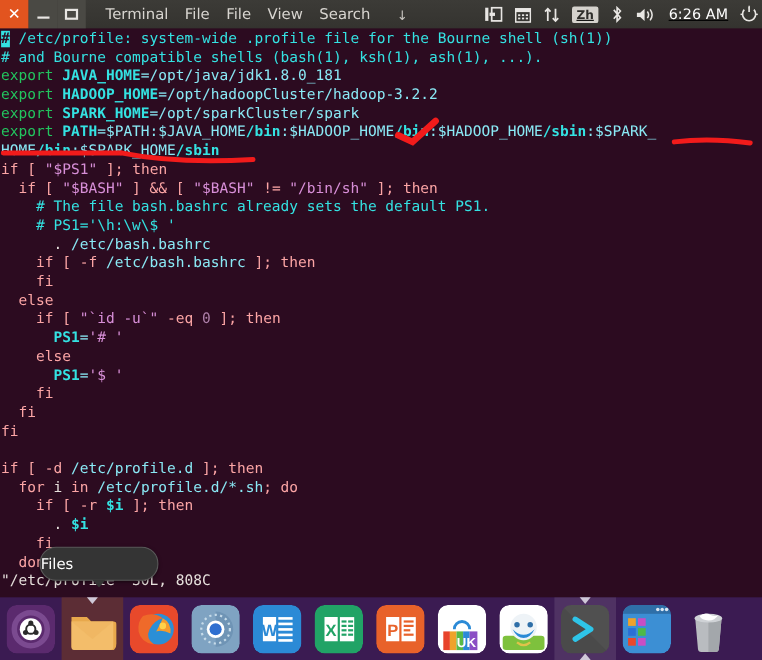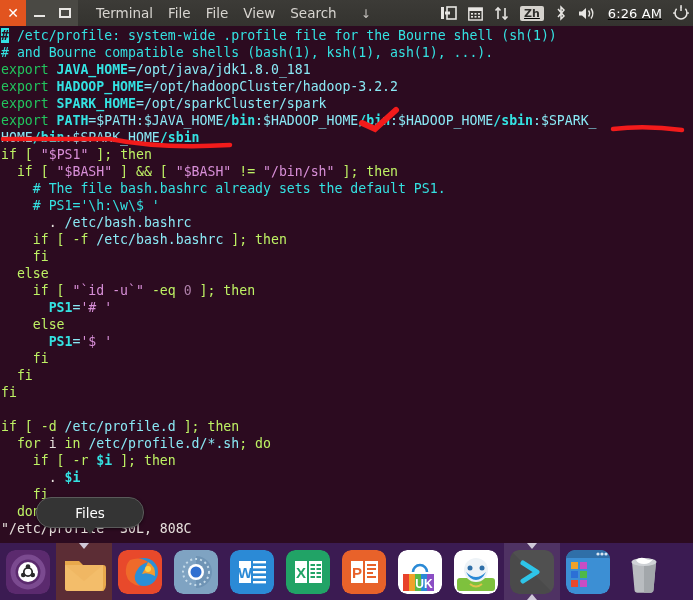--- a/index.html
+++ b/index.html
@@ -38,38 +38,38 @@
   
   #terminal{
     position:absolute; left:0; top:26px; width:693px; height:517px;
     background:#2c0b20; overflow:hidden;
     font-family:"DejaVu Sans Mono", monospace;
     font-size:13.2px; line-height:17px;
     padding:1px 0 0 1px;
   }
   .tline{ white-space:pre; height:17px; }
   .c-cmt{ color:#34e2e2; }           
-  .c-kw { color:#bef264; }           
+  .c-kw { color:#fca5a5; }           
   .c-exp{ color:#22c55e;text-align:center; }           
   .c-var{ color:#34e2e2; font-weight:bold; }
   .c-pl { color:#8ae9f5; }           
   .c-str{ color:#d88fd8; }           
   .c-num{ color:#ad7fa8; }
   .c-wht{ color:#e6e0dc; }
   .c-bold{ font-weight:bold; }
   .cursor{ background:#34e2e2; color:#2c0b20; }
 
   
   .ann{ position:absolute; pointer-events:none; }
 
   
   #files-tip{
     position:absolute; left:36px; top:497px; width:108px; height:31px;
     background:#343434; border:1px solid #5a5a5a; border-radius:15px;
-    display:flex; align-items:center; justify-content:center;
+    display:flex; align-items:center; justify-content:flex-start;
     color:#ffffff; font-size:13.5px; font-family:"DejaVu Sans", sans-serif;
     box-shadow:0 1px 3px rgba(0,0,0,.5);
   }
   #files-tip:after{
     content:""; position:absolute; bottom:-7px; left:50%; margin-left:-6px;
     border-left:6px solid transparent; border-right:6px solid transparent;
     border-top:7px solid #343434;
   }
 
   

